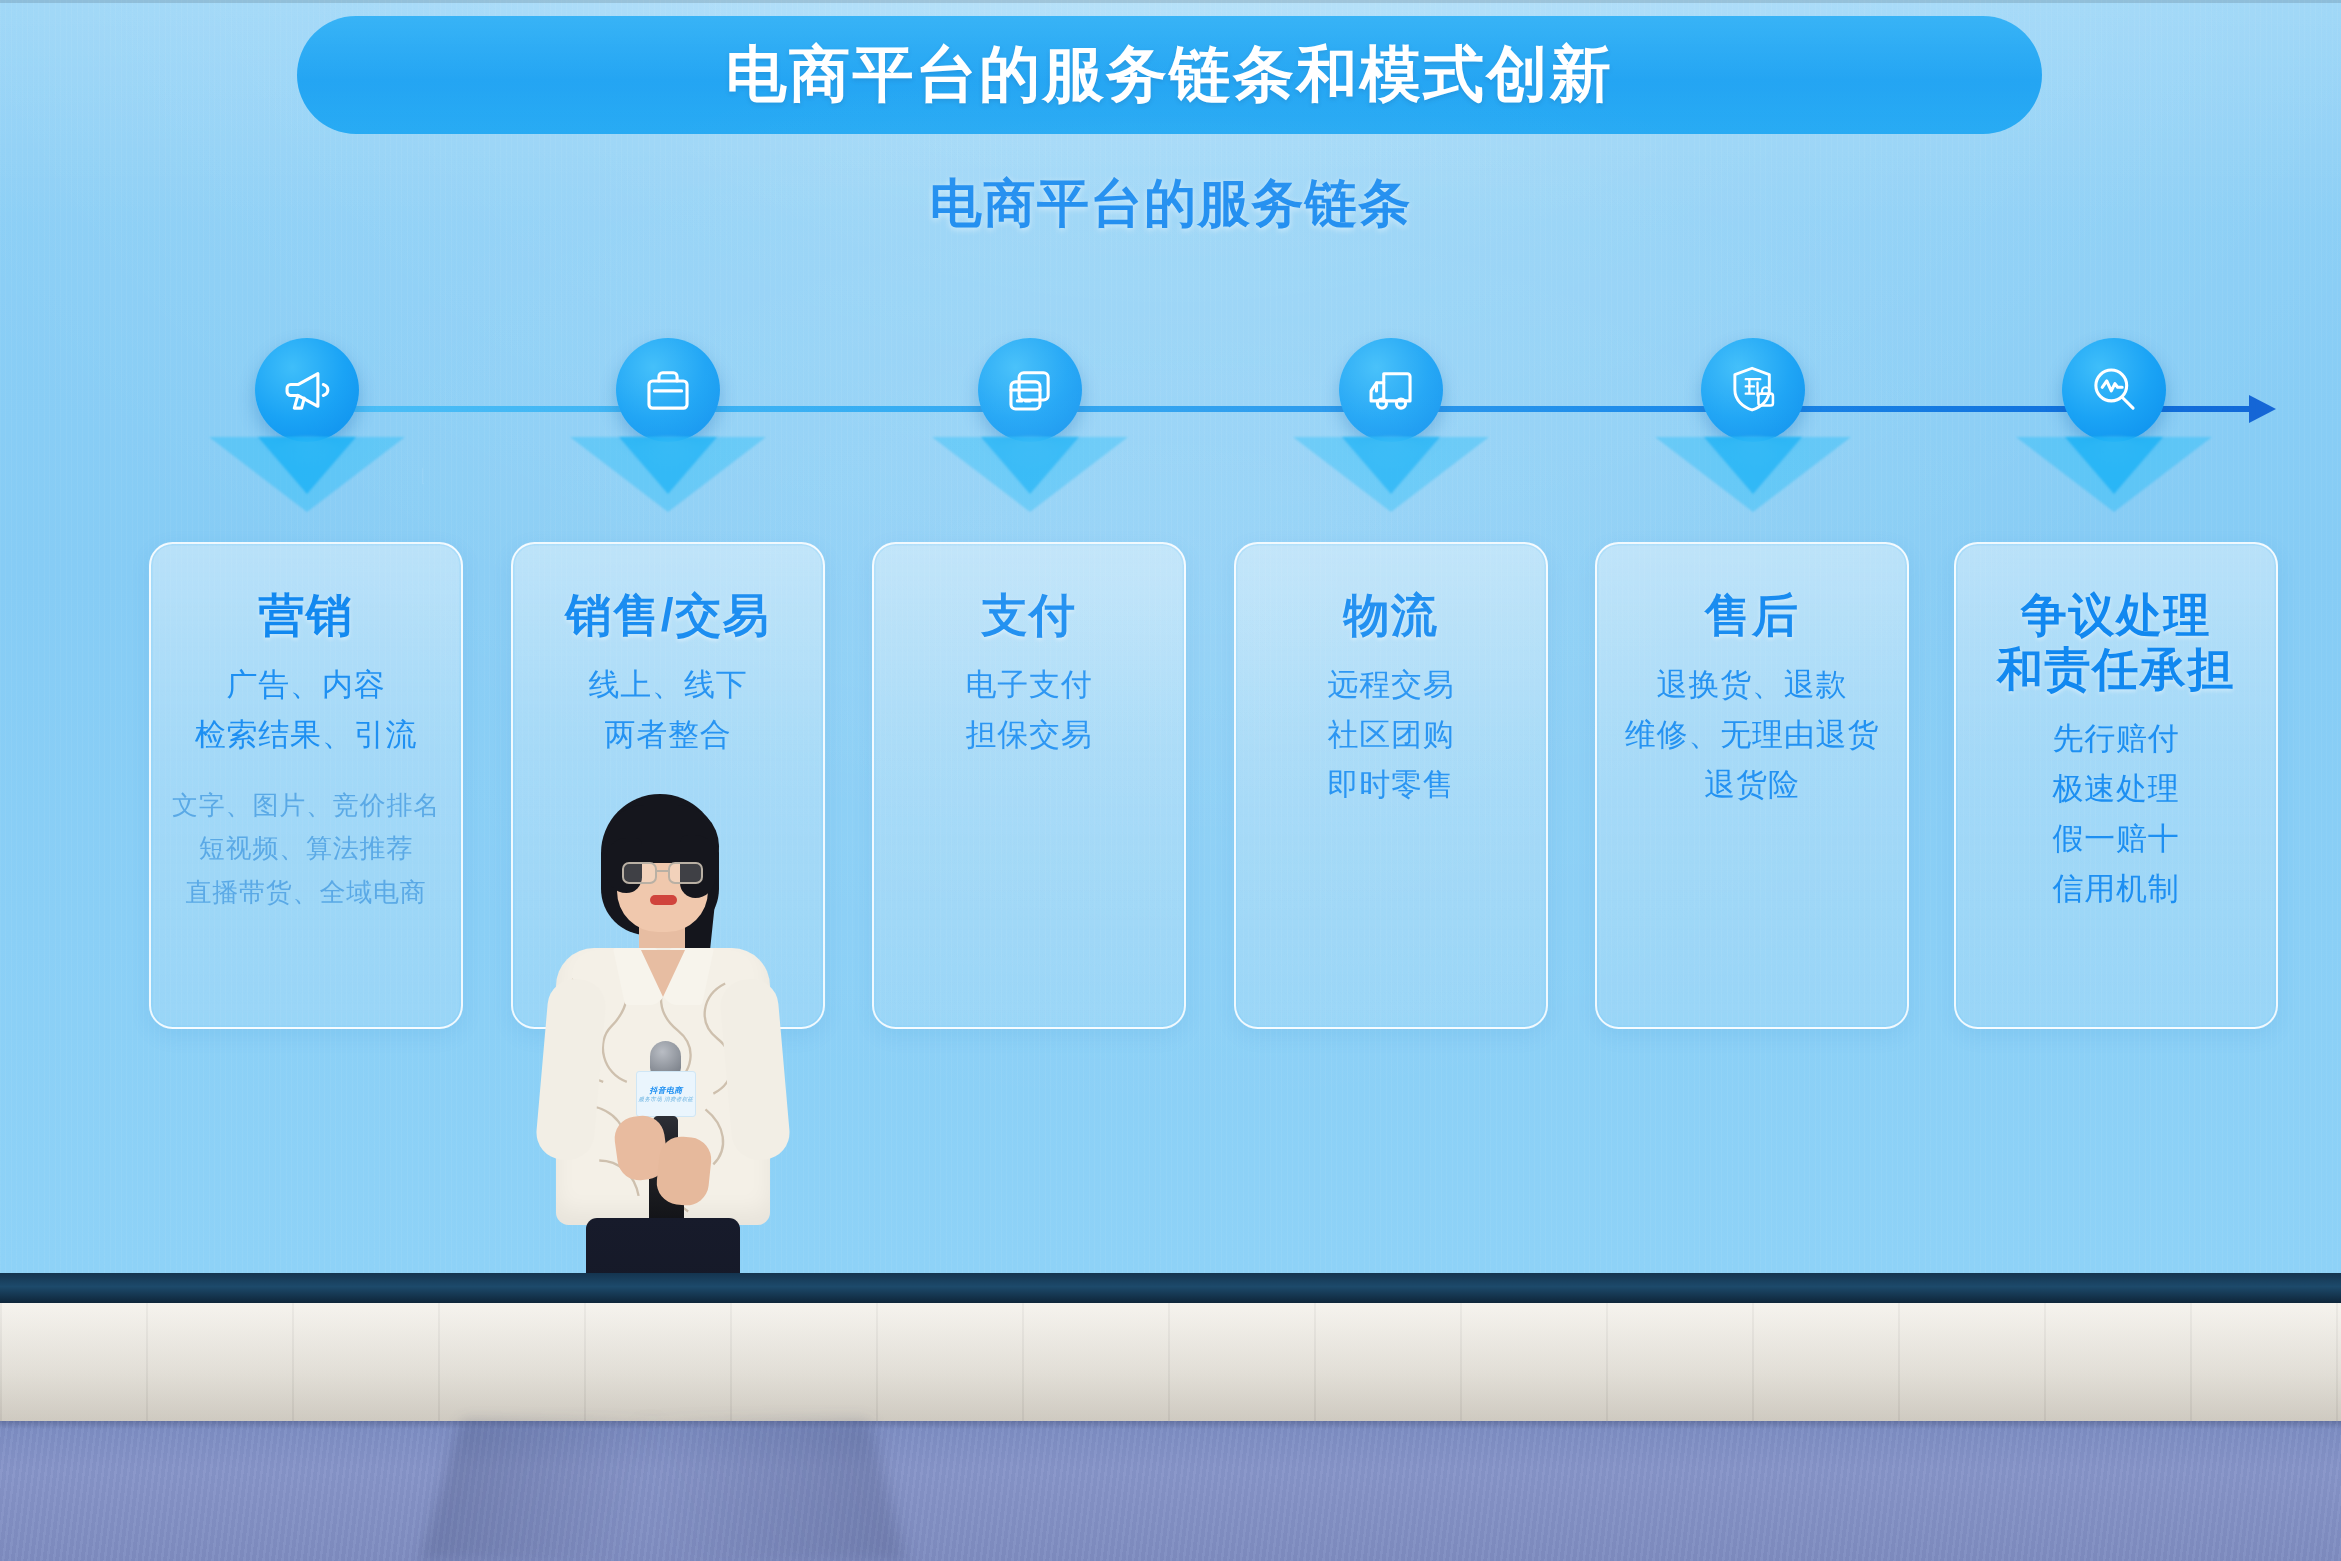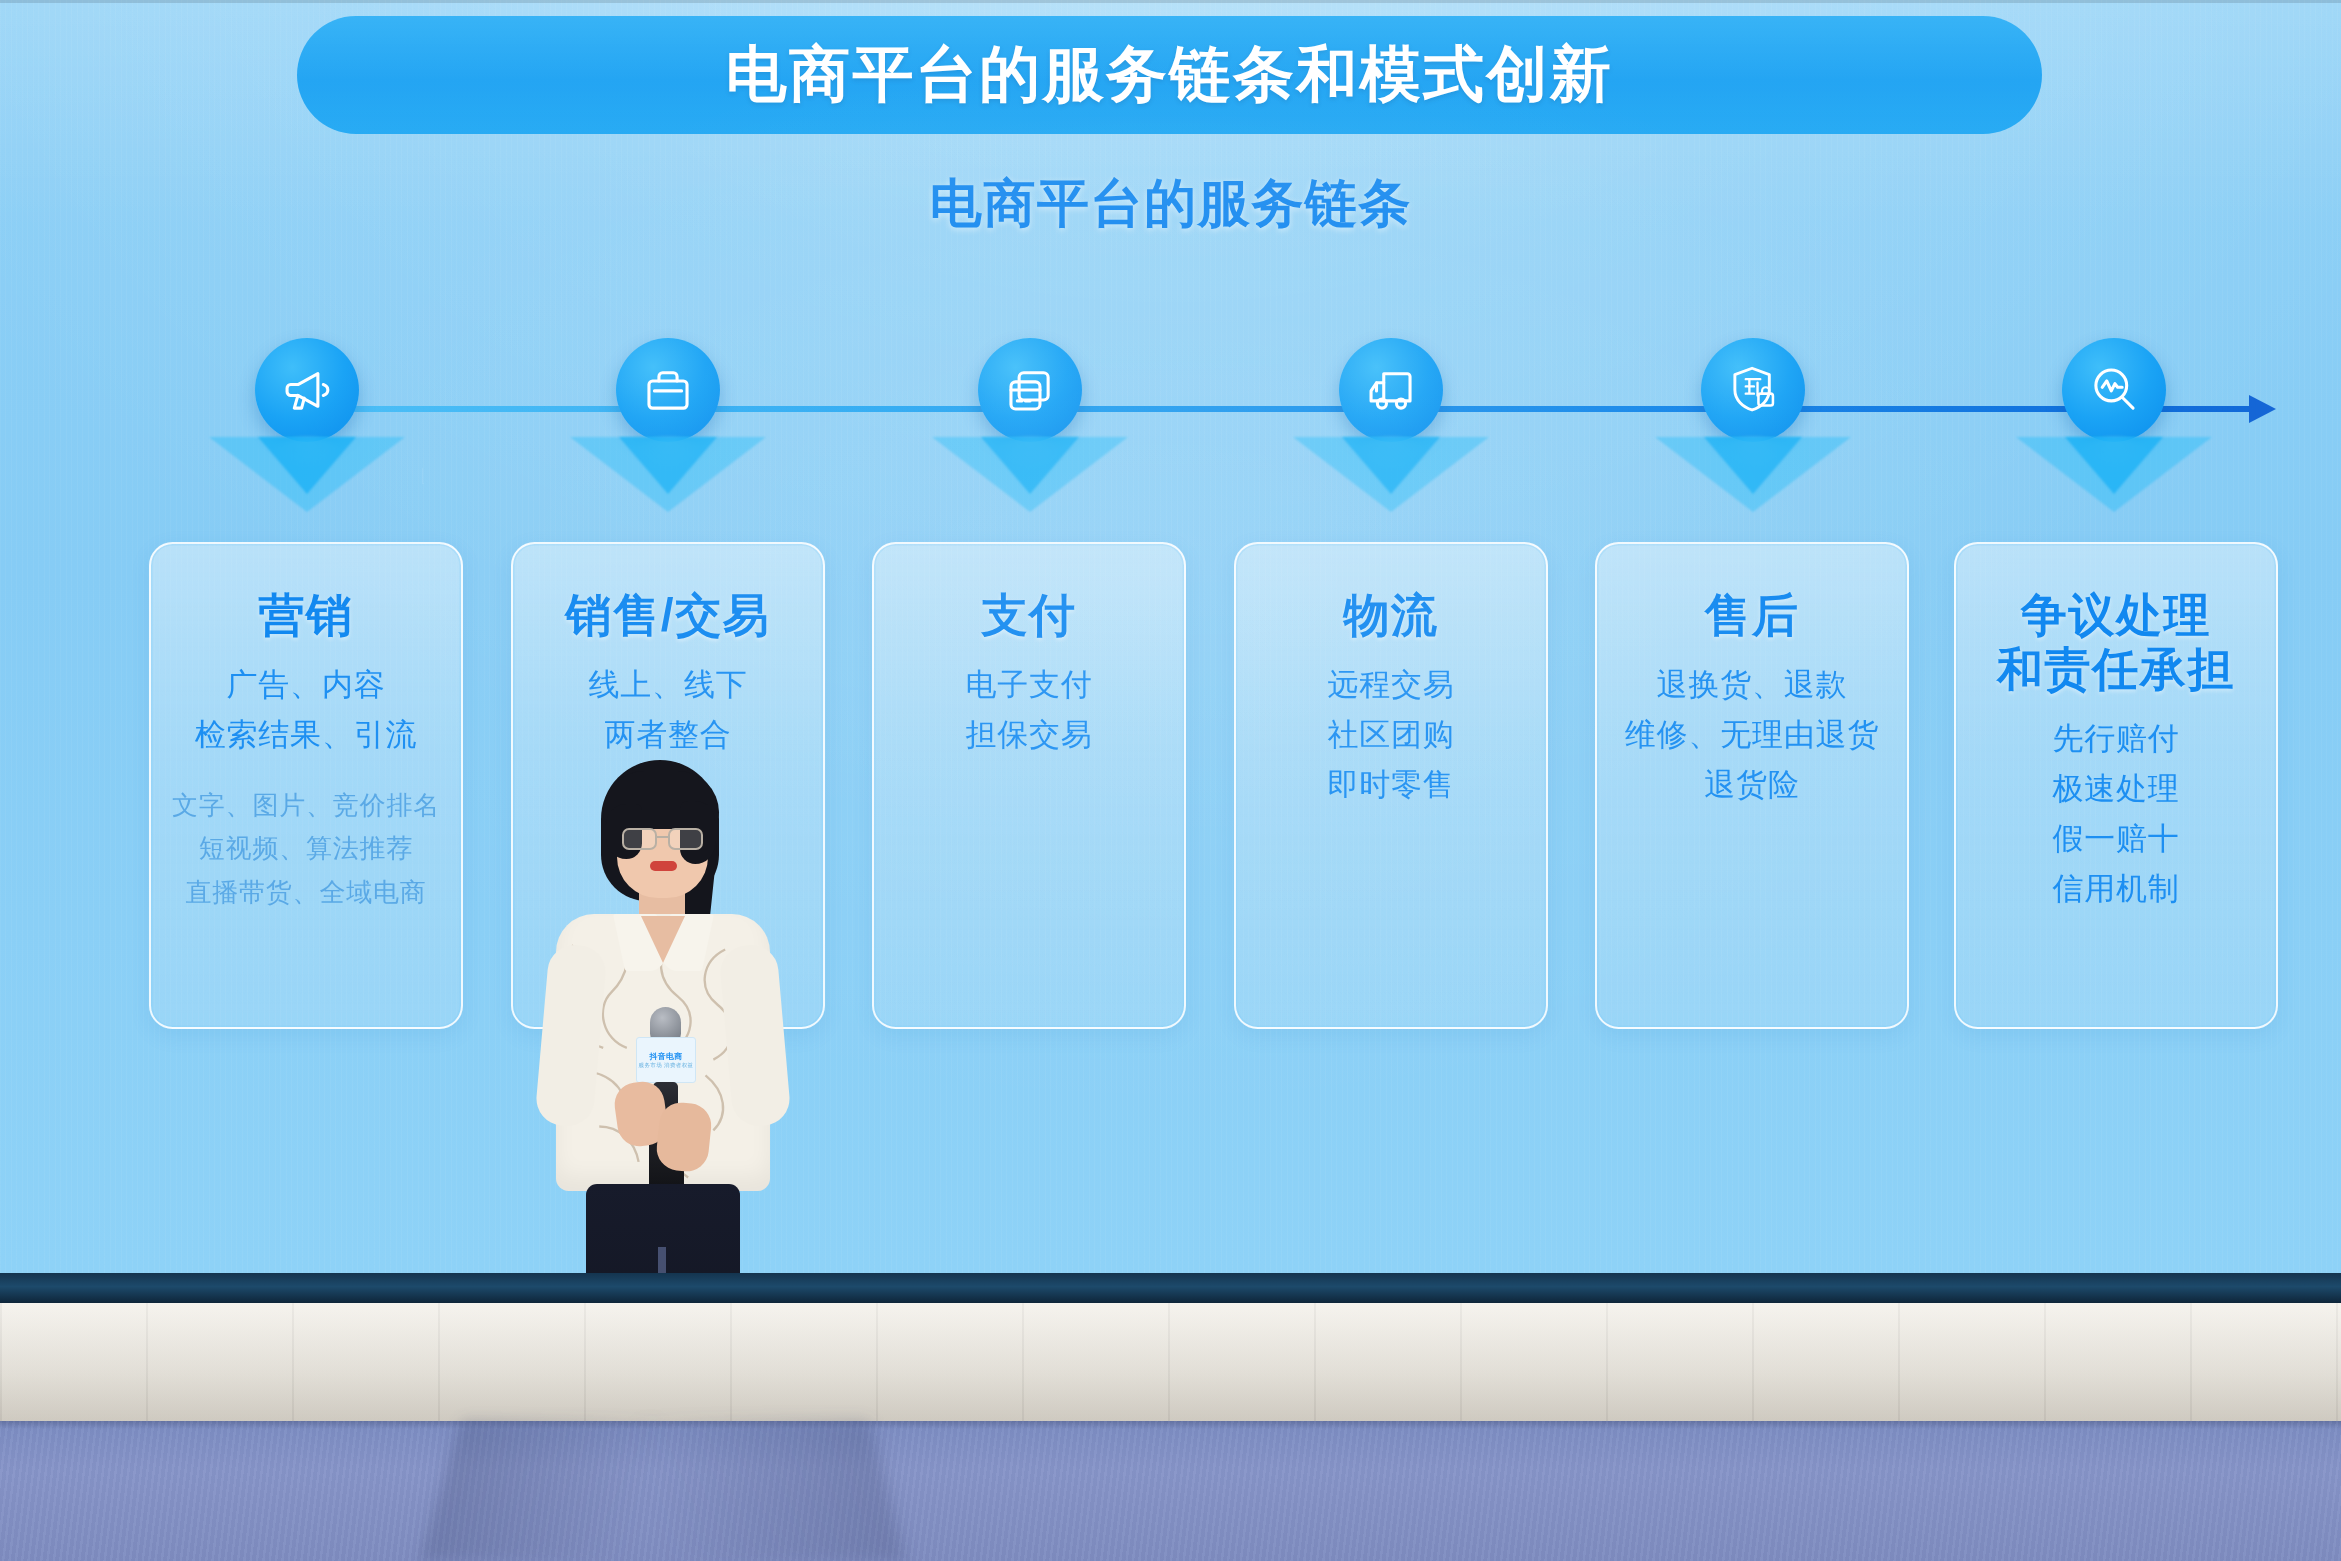--- a/index.html
+++ b/index.html
@@ -201,21 +201,21 @@
     position:absolute;left:652px;top:0;width:236px;height:141px;
     background:linear-gradient(260deg, rgba(40,50,90,.20), rgba(40,50,90,0));
     transform:skewX(14deg);filter:blur(7.9px);
   }
   #floor .edge{
     position:absolute;left:0;top:0;width:2342px;height:7.9px;
     background:linear-gradient(180deg, rgba(60,70,110,.35), rgba(60,70,110,0));
   }
 
   
-  #speaker{position:absolute;left:534px;top:760px;width:259px;height:762px;}
+  #speaker{position:absolute;left:534px;top:794px;width:259px;height:762px;font-style:italic;}
   .sp{position:absolute;}
   #sp-hair-back{left:67px;top:0;width:118px;height:141px;background:#15161d;border-radius:60px 60px 47px 47px;}
   #sp-pony{left:146px;top:72px;width:33px;height:110px;background:#14151c;border-radius:17.3px;transform:rotate(6deg);}
   #sp-neck{left:105px;top:118px;width:46px;height:52px;background:#e7bda2;}
   #sp-face{left:83px;top:20.4px;width:91px;height:118px;background:#f0c8ad;border-radius:44px 44px 41px 41px;}
   #sp-fringe{left:69px;top:11px;width:116px;height:58px;background:#15161d;border-radius:58px 58px 23.6px 23.6px;}
   #sp-fringe2{left:72px;top:44px;width:36px;height:55px;background:#15161d;border-radius:20.4px 6.3px 15.7px 20.4px;}
   #sp-fringe3{left:146px;top:41px;width:35px;height:63px;background:#15161d;border-radius:7.9px 20.4px 20.4px 15.7px;}
   #sp-glass-l{left:88px;top:68px;width:35px;height:22px;border:2.4px solid #b9b0a4;border-radius:7px;background:rgba(255,255,255,.18);}
   #sp-glass-r{left:134px;top:68px;width:35px;height:22px;border:2.4px solid #b9b0a4;border-radius:7px;background:rgba(255,255,255,.18);}

